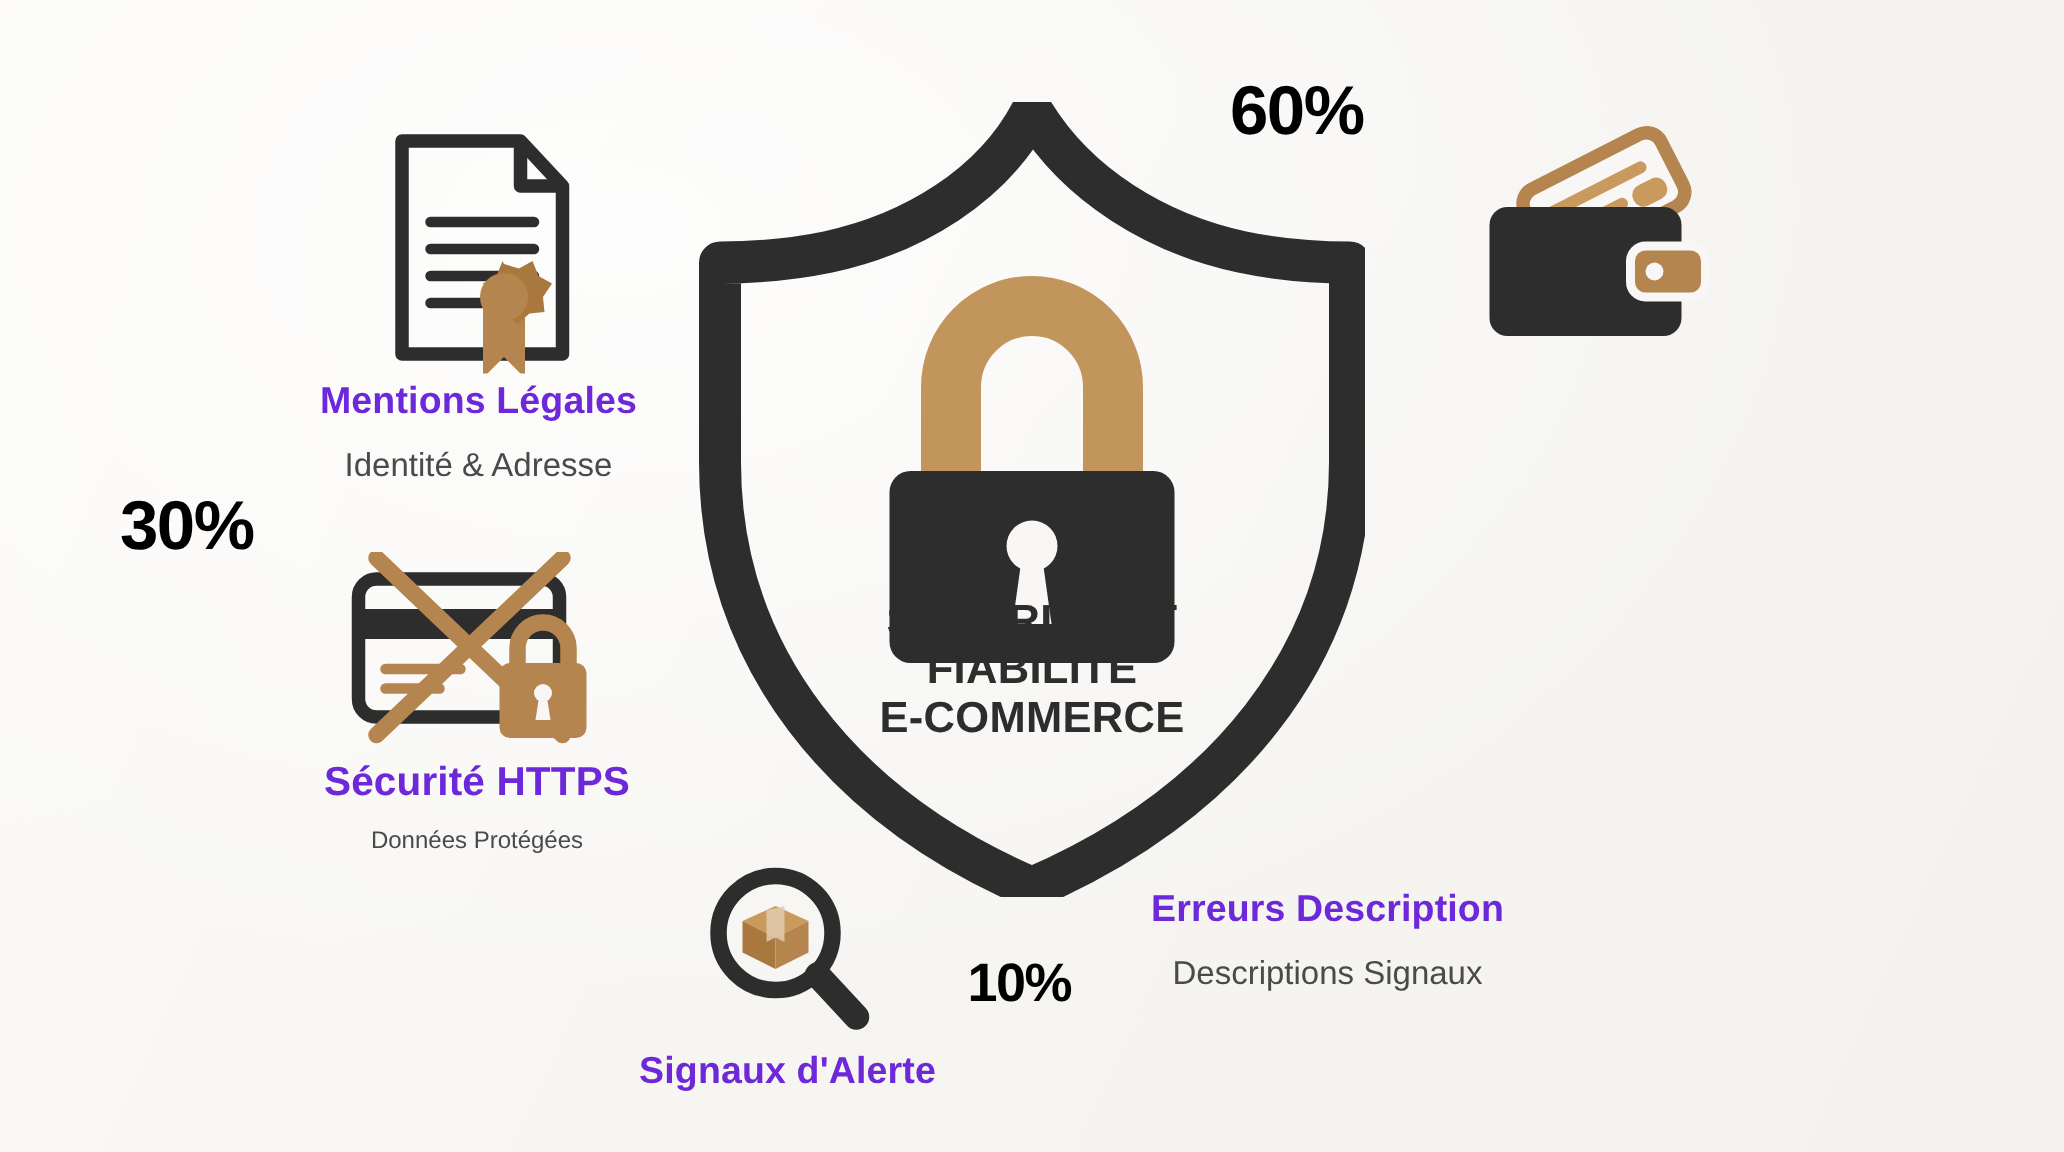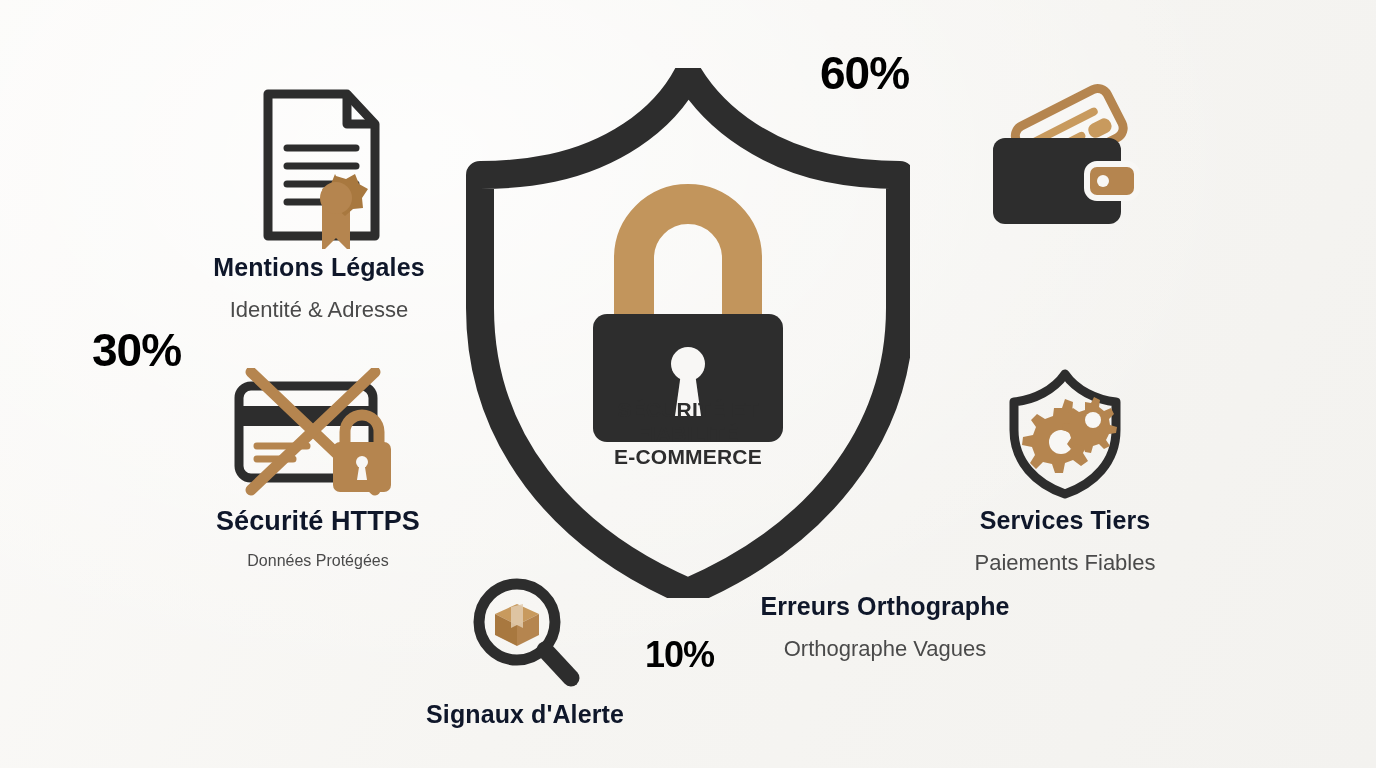--- a/index.html
+++ b/index.html
@@ -41,21 +41,21 @@
     align-items: center;
     text-align: center;
     width: 300px;
   }
   .feature-icon {
     display: block;
     line-height: 0;
   }
   .feature-title {
     font-weight: bold;
-    color: #0f172a;
+    color: #6d28d9;
     letter-spacing: 0.1px;
     line-height: 1.12;
     white-space: pre-line;
   }
   .feature-sub {
     color: #4a4a4a;
     line-height: 1.15;
     margin-top: 16px;
   }
 
@@ -77,21 +77,21 @@
     z-index: 2;
   }
   #shield-caption {
     position: absolute;
     left: 0;
     top: 330px;
     width: 444px;
     text-align: center;
     font-weight: bold;
     color: #2d2d2d;
-    font-size: 21px;
+    font-size: 29px;
     line-height: 1.12;
     letter-spacing: 0.2px;
     white-space: pre-line;
     z-index: 4;
   }
 </style>
 </head>
 <body>
 
 <div id="canvas">
@@ -118,21 +118,21 @@
       <circle cx="222" cy="296" r="17" fill="#f8f7f5"></circle>
       <path d="M215 305 L229 305 L235 348 L209 348 Z" fill="#f8f7f5"></path>
     </svg>
     <div id="shield-caption">SÉCURITÉ ET
 FIABILITÉ
 E-COMMERCE</div>
   </div>
 
   <div class="node pct" style="left:820px; top:50px; font-size:46px;">60%</div>
 
-  <div class="node pct" style="left:92px; top:327px; font-size:46px;">30%</div>
+  <div class="node pct" style="left:80px; top:327px; font-size:46px;">30%</div>
 
   <div class="node pct" style="left:645px; top:637px; font-size:36px;">10%</div>
 
   <div class="node feature" style="left:169px; top:84px;">
     <span class="feature-icon">
       <svg width="150" height="165" viewBox="0 0 150 165" aria-hidden="true">
 
         <path d="M24 10 H103 L131 40 V152 H24 Z" fill="none" stroke="#2d2d2d" stroke-width="9" stroke-linejoin="round"></path>
         <path d="M103 10 V40 H131" fill="none" stroke="#2d2d2d" stroke-width="9" stroke-linejoin="round"></path>
 
@@ -188,41 +188,20 @@
 
         <path d="M22 56 h104 a12 12 0 0 1 12 12 v62 a12 12 0 0 1 -12 12 h-104 a12 12 0 0 1 -12 -12 v-62 a12 12 0 0 1 12 -12 z" fill="#2d2d2d"></path>
 
         <rect x="104" y="82" width="50" height="34" rx="10" fill="#b5854f" stroke="#f8f7f5" stroke-width="6"></rect>
         <circle cx="120" cy="99" r="6" fill="#f8f7f5"></circle>
       </svg>
     </span>
     <div class="feature-sub" style="font-size:22px;"></div>
   </div>
 
-  <div class="node feature" style="left:915px; top:368px;">
-    <span class="feature-icon">
-      <svg width="130" height="132" viewBox="0 0 130 132" aria-hidden="true">
-
-        <path d="M65 6 C54 22 34 32 14 34 L14 62 C14 94 36 116 65 126
-                 C94 116 116 94 116 62 L116 34 C96 32 76 22 65 6 Z" fill="none" stroke="#2d2d2d" stroke-width="9" stroke-linejoin="round"></path>
-
-        <g>
-          <path d="M54 40 l8 0 3 -9 8 3 -1 10 7 5 9 -5 5 7 -7 7 2 8 10 2 -1 8 -10 1 -4 8 5 8 -7 5 -8 -6 -8 3 -2 10 -8 0 -3 -9 -9 -2 -7 7 -6 -6 5 -8 -3 -8 -10 -2 1 -8 10 -2 3 -8 -5 -7 6 -6 8 5 8 -3 z" fill="#b5854f"></path>
-          <circle cx="61" cy="74" r="12" fill="#f8f7f5"></circle>
-        </g>
-
-        <g>
-          <path d="M85 34 l6 1 3 -6 6 3 -1 7 5 4 7 -3 3 6 -5 5 1 6 7 2 -1 6 -7 1 -3 6 4 6 -6 3 -5 -5 -6 2 -2 7 -6 -1 -2 -6 -7 -2 -5 5 -4 -5 4 -6 -2 -6 -7 -2 1 -6 7 -1 2 -6 -4 -5 5 -4 6 4 6 -2 z" fill="#b5854f"></path>
-          <circle cx="93" cy="52" r="8" fill="#f8f7f5"></circle>
-        </g>
-      </svg>
-    </span>
-    <div class="feature-title" style="font-size:25px; margin-top:6px;">Services Tiers</div>
-    <div class="feature-sub" style="font-size:22px;">Paiements Fiables</div>
-  </div>
 
   <div class="node feature" style="left:375px; top:578px;">
     <span class="feature-icon">
       <svg width="120" height="112" viewBox="0 0 120 112" aria-hidden="true">
 
         <circle cx="52" cy="44" r="38" fill="none" stroke="#2d2d2d" stroke-width="11"></circle>
 
         <line x1="80" y1="72" x2="106" y2="100" stroke="#2d2d2d" stroke-width="17" stroke-linecap="round"></line>
 
         <g>
@@ -231,17 +210,17 @@
           <path d="M74 36 L52 47 L52 68 L74 57 Z" fill="#b5854f"></path>
           <path d="M46 29 L46 50 L52 47 L58 50 L58 26" fill="#e2cbae" opacity="0.85"></path>
         </g>
       </svg>
     </span>
     <div class="feature-title" style="font-size:25px; margin-top:10px;">Signaux d'Alerte</div>
     <div class="feature-sub" style="font-size:22px;"></div>
   </div>
 
   <div class="node feature" style="left:730px; top:586px; width:310px;">
-    <div class="feature-title" style="font-size:25px; margin-top:6px;">Erreurs Orthographe</div>
-    <div class="feature-sub" style="font-size:22px;">Orthographe Vagues</div>
+    <div class="feature-title" style="font-size:25px; margin-top:6px;">Erreurs Description</div>
+    <div class="feature-sub" style="font-size:22px;">Descriptions Signaux</div>
   </div>
 
 </div>
 
 </body></html>

